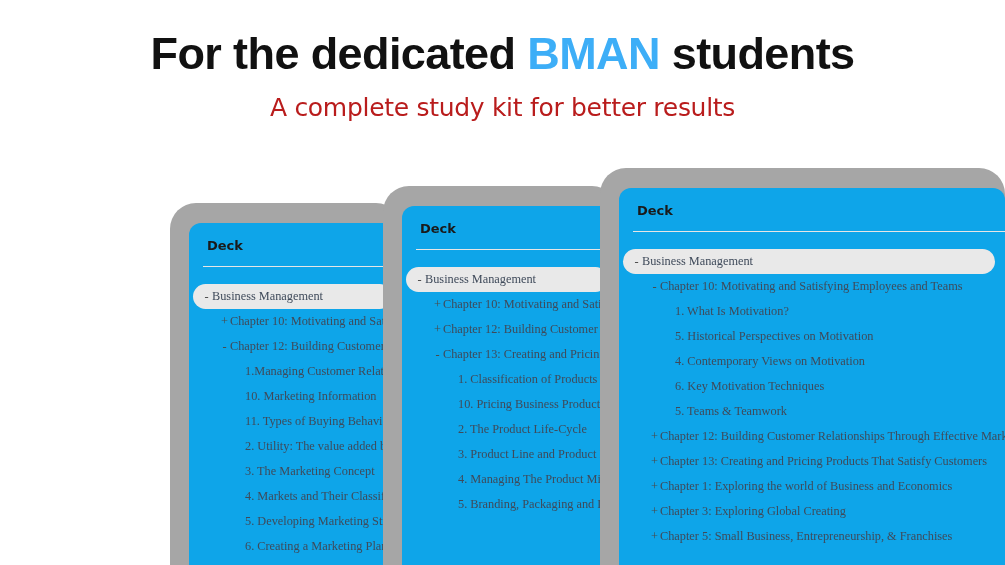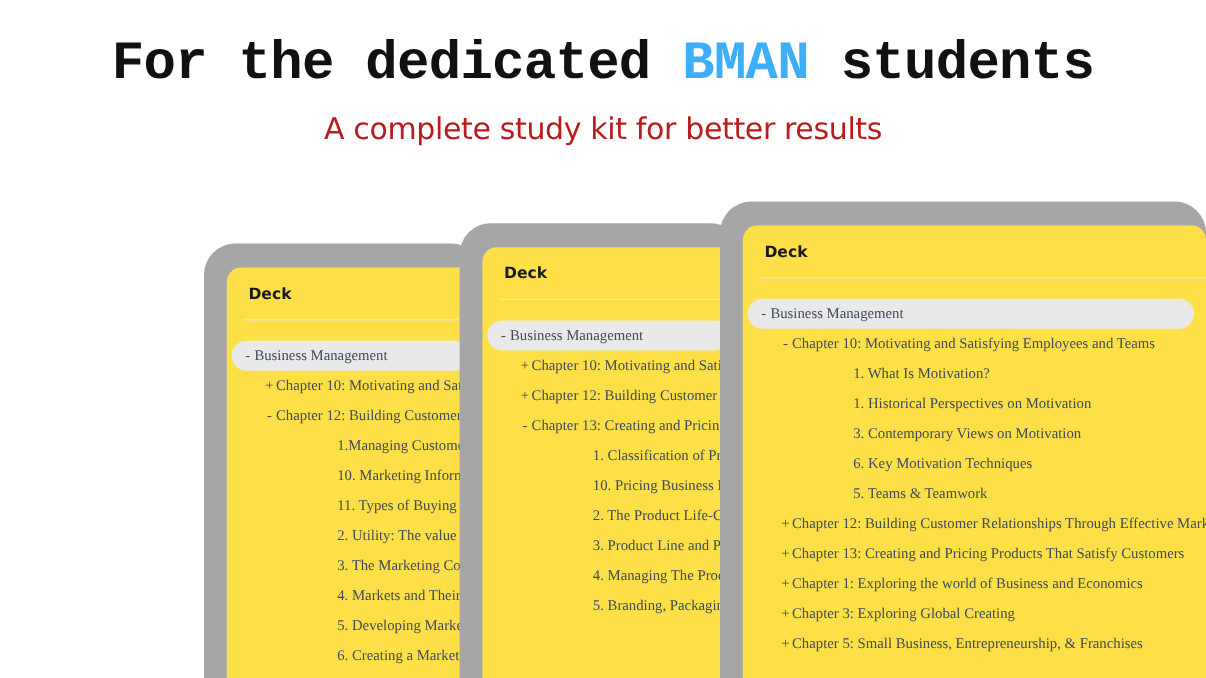--- a/index.html
+++ b/index.html
@@ -24,21 +24,21 @@
     text-align: center;
   }
   .headline {
     margin: 0;
     padding-top: 27px;
     font-size: 45px;
     line-height: 54px;
     font-weight: bold;
     letter-spacing: -0.6px;
     color: #111111;
-    font-family: Liberation Mono, monospace;
+    font-family: Liberation Sans, sans-serif;
     white-space: nowrap;
   }
   .headline .accent {
     color: #3DAEF7;
   }
   .subhead {
     margin: 0;
     padding-top: 12px;
     font-size: 25px;
     line-height: 30px;
@@ -61,21 +61,21 @@
   .deck-card {
     position: absolute;
     background: #a6a6a6;          
     border-top-left-radius: 26px;
     border-top-right-radius: 26px;
     overflow: hidden;
     box-sizing: border-box;
   }
   .deck-card .card-inner {
     position: absolute;
-    background: #fde047;
+    background: #0ea5e9;
     border-top-left-radius: 12px;
     border-top-right-radius: 12px;
     overflow: hidden;
   }
 
   
   .deck-card.card-back {
     left: 170px;  top: 203px;
     width: 232px; height: 362px;
     z-index: 1;
@@ -139,21 +139,21 @@
     color: #4a4a4a;
     font-size: 12.3px;
   }
   .tree-row .label {
     display: inline-block;
   }
 
   
   .lvl-0 { padding-left: 8px; }
   .lvl-1 { padding-left: 30px; }
-  .lvl-2 { padding-left: 56px; margin-left: 36px; }
+  .lvl-2 { padding-left: 56px; }
 
   .tree-row.highlight {
     background: #e9e9e9;
     border-radius: 13px;
     margin-left: 4px;
     margin-right: 10px;
     padding-left: 8px;
   }
 </style>
 </head>
@@ -206,22 +206,22 @@
   </div>
 
   <div class="deck-card card-front">
     <div class="card-inner">
       <div class="deck-header">Deck</div>
       <div class="deck-divider"></div>
       <div class="tree">
           <div class="tree-row lvl-0 highlight"><span class="marker">-</span><span class="label">Business Management</span></div>
           <div class="tree-row lvl-1"><span class="marker">-</span><span class="label">Chapter 10: Motivating and Satisfying Employees and Teams</span></div>
           <div class="tree-row lvl-2"><span class="label">1. What Is Motivation?</span></div>
-          <div class="tree-row lvl-2"><span class="label">1. Historical Perspectives on Motivation</span></div>
-          <div class="tree-row lvl-2"><span class="label">3. Contemporary Views on Motivation</span></div>
+          <div class="tree-row lvl-2"><span class="label">5. Historical Perspectives on Motivation</span></div>
+          <div class="tree-row lvl-2"><span class="label">4. Contemporary Views on Motivation</span></div>
           <div class="tree-row lvl-2"><span class="label">6. Key Motivation Techniques</span></div>
           <div class="tree-row lvl-2"><span class="label">5. Teams &amp; Teamwork</span></div>
           <div class="tree-row lvl-1"><span class="marker">+</span><span class="label">Chapter 12: Building Customer Relationships Through Effective Marketing</span></div>
           <div class="tree-row lvl-1"><span class="marker">+</span><span class="label">Chapter 13: Creating and Pricing Products That Satisfy Customers</span></div>
           <div class="tree-row lvl-1"><span class="marker">+</span><span class="label">Chapter 1: Exploring the world of Business and Economics</span></div>
           <div class="tree-row lvl-1"><span class="marker">+</span><span class="label">Chapter 3: Exploring Global Creating</span></div>
           <div class="tree-row lvl-1"><span class="marker">+</span><span class="label">Chapter 5: Small Business, Entrepreneurship, &amp; Franchises</span></div>
         </div>
     </div>
   </div>

